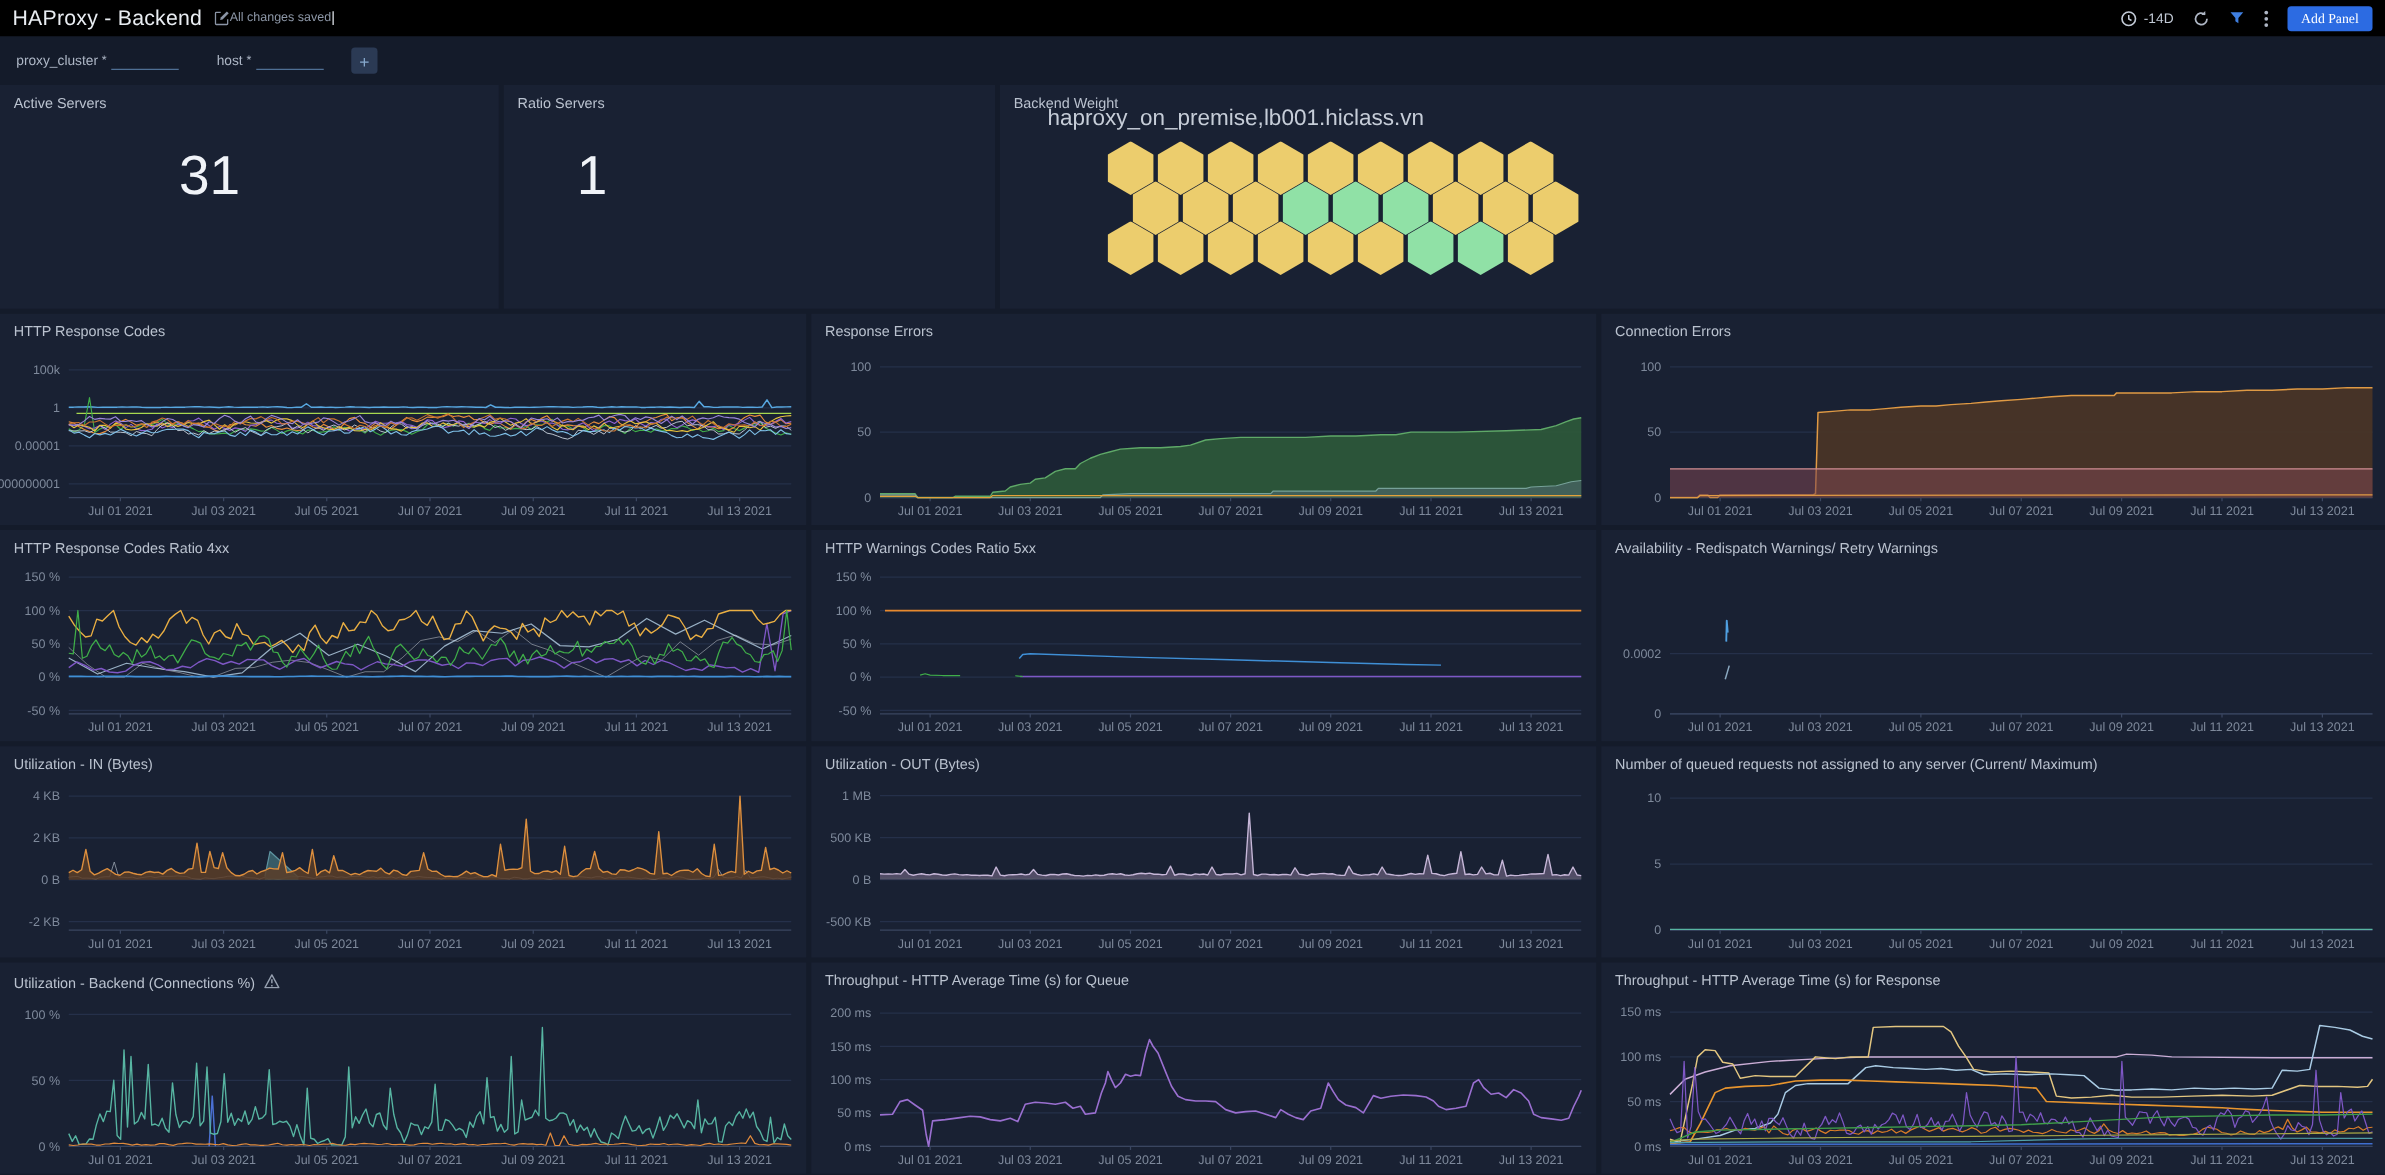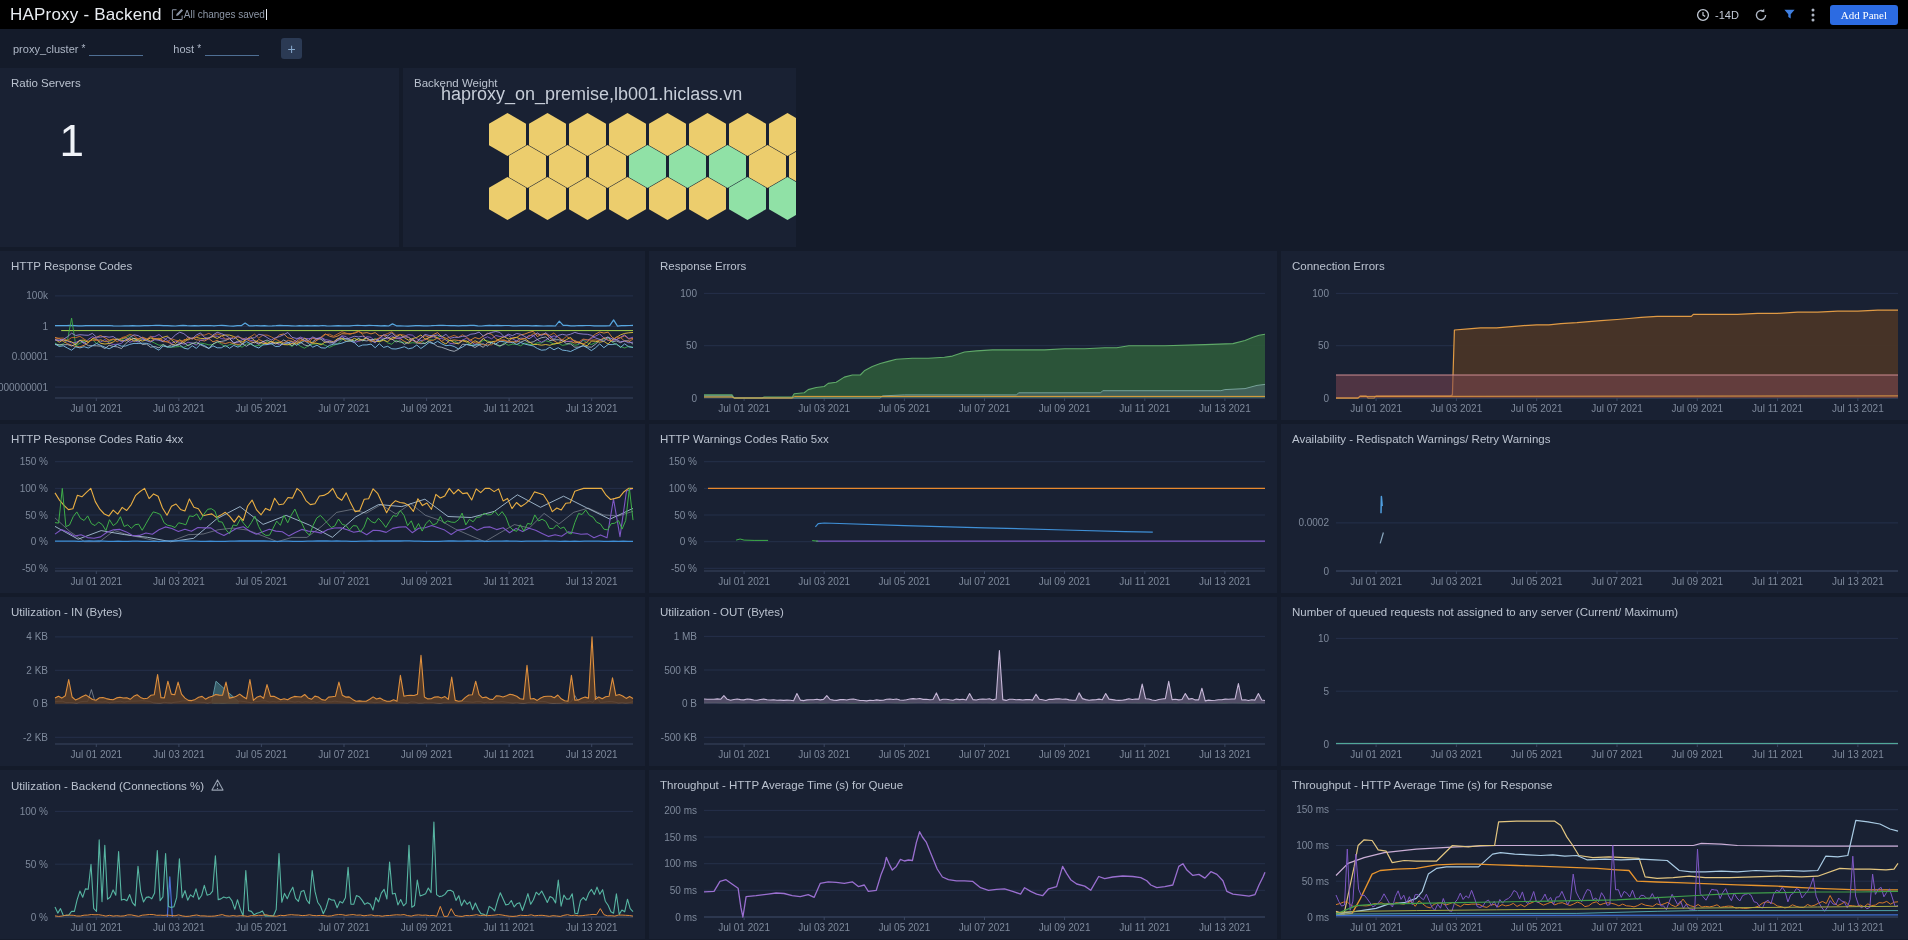--- a/index.html
+++ b/index.html
@@ -88,20 +88,24 @@
     <span>host</span>
     <span class="freq">*</span>
     <span class="finput"></span>
   </div>
   <div class="fadd">+</div>
 </div>
 
 <main>
   <div class="grid row1">
     <section class="panel">
+      <div class="ptitle">Active Servers</div>
+      <div class="bignum" style="left:42%">31</div>
+    </section>
+    <section class="panel">
       <div class="ptitle">Ratio Servers</div>
       <div class="bignum" style="left:18%">1</div>
     </section>
     <section class="panel">
       <div class="ptitle">Backend Weight</div>
       <div class="hive-group" style="left:38px">
         <div class="hive-label">haproxy_on_premise,lb001.hiclass.vn</div>
         <div style="margin-left:48px;margin-top:2px">
             <div class="hex-row" style="margin-left: 0px;">
               <div class="hex" style="background: rgb(236, 205, 109);"></div>

